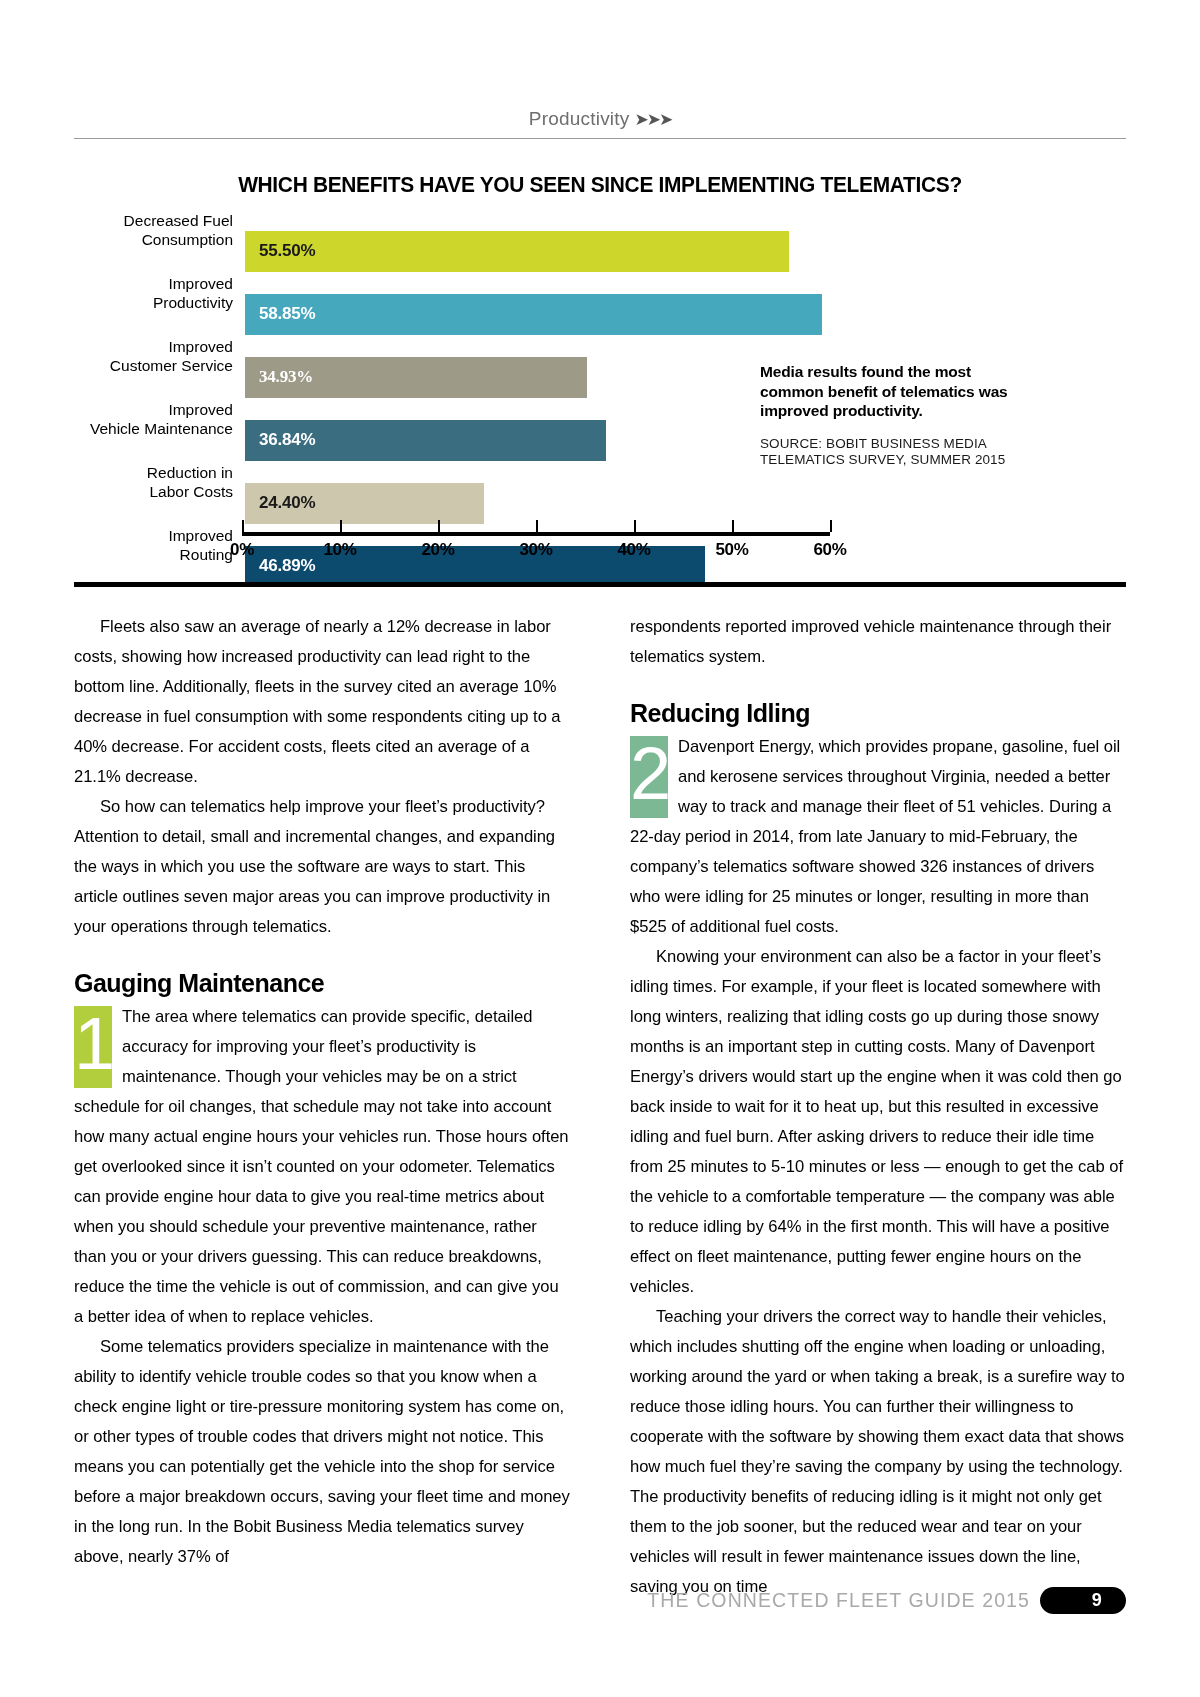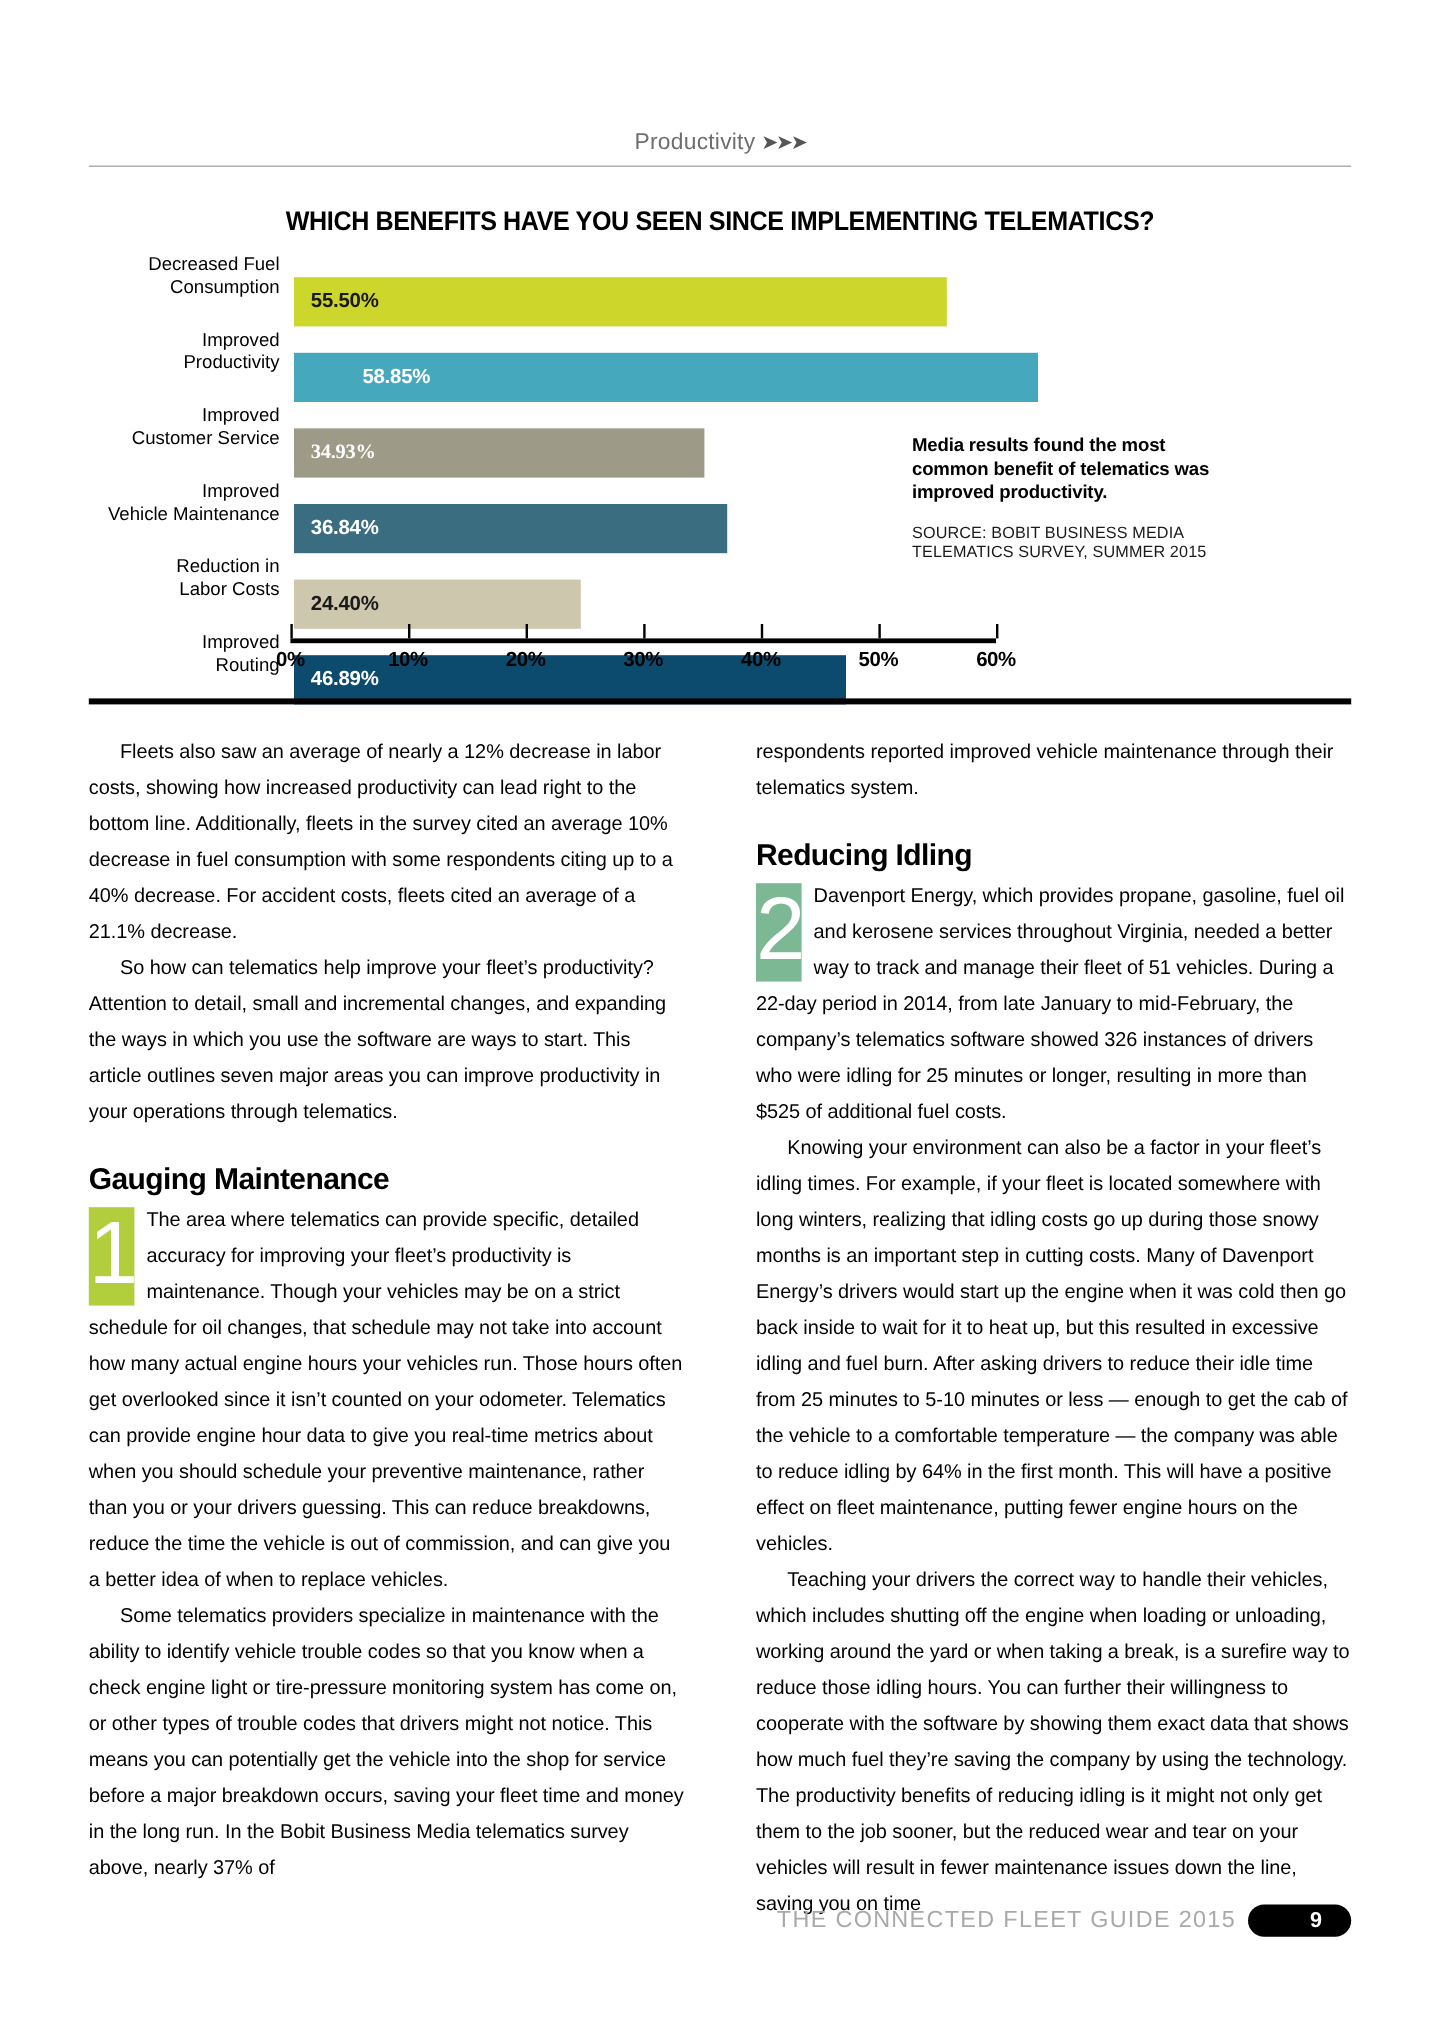--- a/index.html
+++ b/index.html
@@ -292,21 +292,21 @@
               <span class="bar-value" style="color: rgb(26, 26, 26);">55.50%</span>
             </div>
           </div>
         </div>
         <div class="row">
           <div class="row-label">
             <span>Improved</span>
             <span>Productivity</span>
           </div>
           <div class="row-track">
-            <div class="bar" style="width: 576.73px; background: rgb(70, 168, 189); padding-left: 43px;">
+            <div class="bar" style="width: 576.73px; background: rgb(70, 168, 189);">
               <span class="bar-value" style="color: rgb(255, 255, 255);">58.85%</span>
             </div>
           </div>
         </div>
         <div class="row">
           <div class="row-label">
             <span>Improved</span>
             <span>Customer Service</span>
           </div>
           <div class="row-track">

